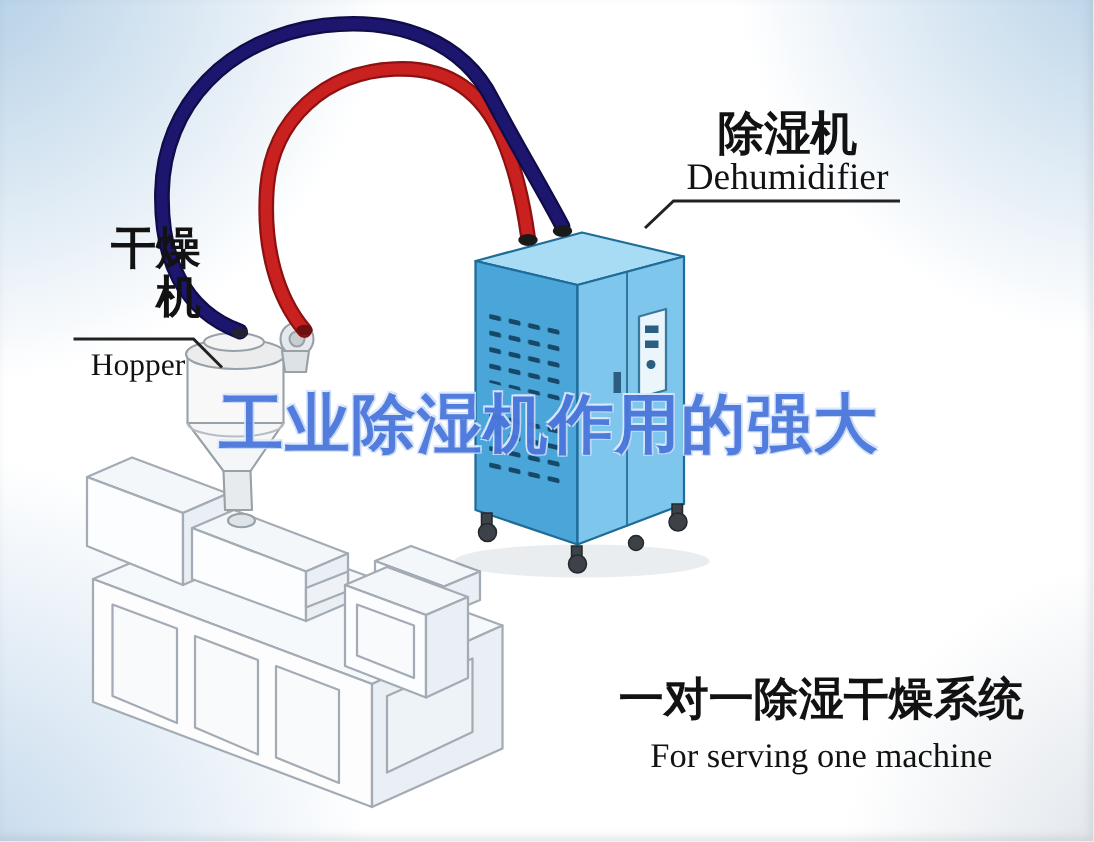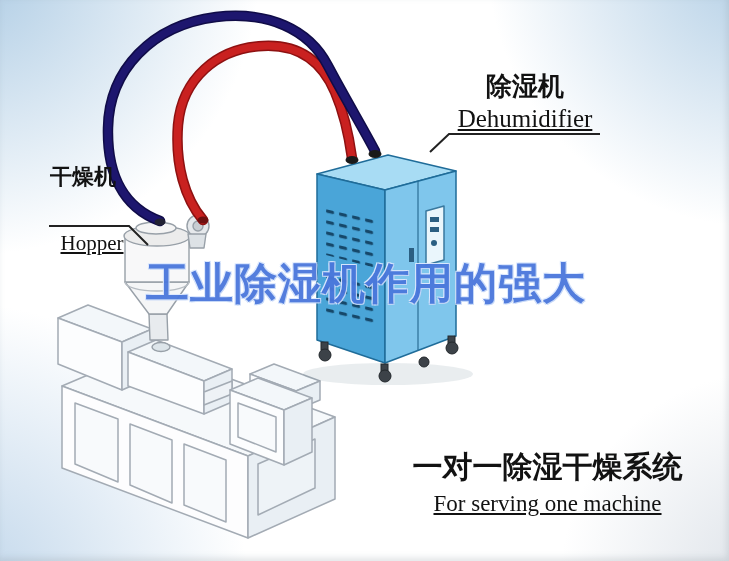--- a/index.html
+++ b/index.html
@@ -10,24 +10,24 @@
       radial-gradient(circle at -4% -6%, rgba(168,200,226,.95) 0%, rgba(168,200,226,0) 30%),
       radial-gradient(circle at 104% -8%, rgba(168,200,226,.9) 0%, rgba(168,200,226,0) 28%),
       radial-gradient(circle at -6% 106%, rgba(178,205,230,.85) 0%, rgba(178,205,230,0) 30%),
       radial-gradient(circle at 106% 104%, rgba(190,200,212,.55) 0%, rgba(190,200,212,0) 22%),
       #ffffff;
     box-shadow: inset -2px -3px 6px rgba(140,150,160,.25);
   }
   svg{position:absolute;left:0;top:0;}
   .txt{position:absolute;color:#121212;line-height:1.1;text-align:center;}
   .zh{font-weight:700;font-family:"Liberation Sans","DejaVu Sans",sans-serif;}
-  .en{font-weight:400;font-family:"Liberation Serif","DejaVu Serif",serif;text-decoration:underline;}
-  #lbl-dehum-zh{left:440px;top:72px;width:170px;text-align:center;font-size:26px;}
+  .en{font-weight:400;font-family:"Liberation Serif","DejaVu Serif",serif;}
+  #lbl-dehum-zh{left:440px;top:72px;width:170px;text-align:center;font-size:31px;}
   #lbl-dehum-en{left:436px;top:105px;width:178px;text-align:center;font-size:25px;}
-  #lbl-hopper-zh{left:50px;top:165px;width:84px;text-align:left;font-size:22px;}
+  #lbl-hopper-zh{left:50px;top:149px;width:84px;text-align:right;font-size:30px;}
   #lbl-hopper-en{left:50px;top:196px;width:84px;text-align:center;font-size:21px;margin-top:36px;}
   #watermark{
     left:146px;top:260px;font-size:43px;font-weight:700;letter-spacing:1px;
     color:#4a77dc;opacity:.95;
     text-shadow:1px 1px 0 #c3d6f7,-1px -1px 0 #dde9ff,1px -1px 0 #cfdffa,-1px 1px 0 #cfdffa;
     font-family:"Liberation Sans","DejaVu Sans",sans-serif;
   }
   #footer-zh{left:405px;top:450px;width:285px;font-size:30px;}
   #footer-en{left:405px;top:491px;width:285px;text-align:center;font-size:23px;}
 </style>

